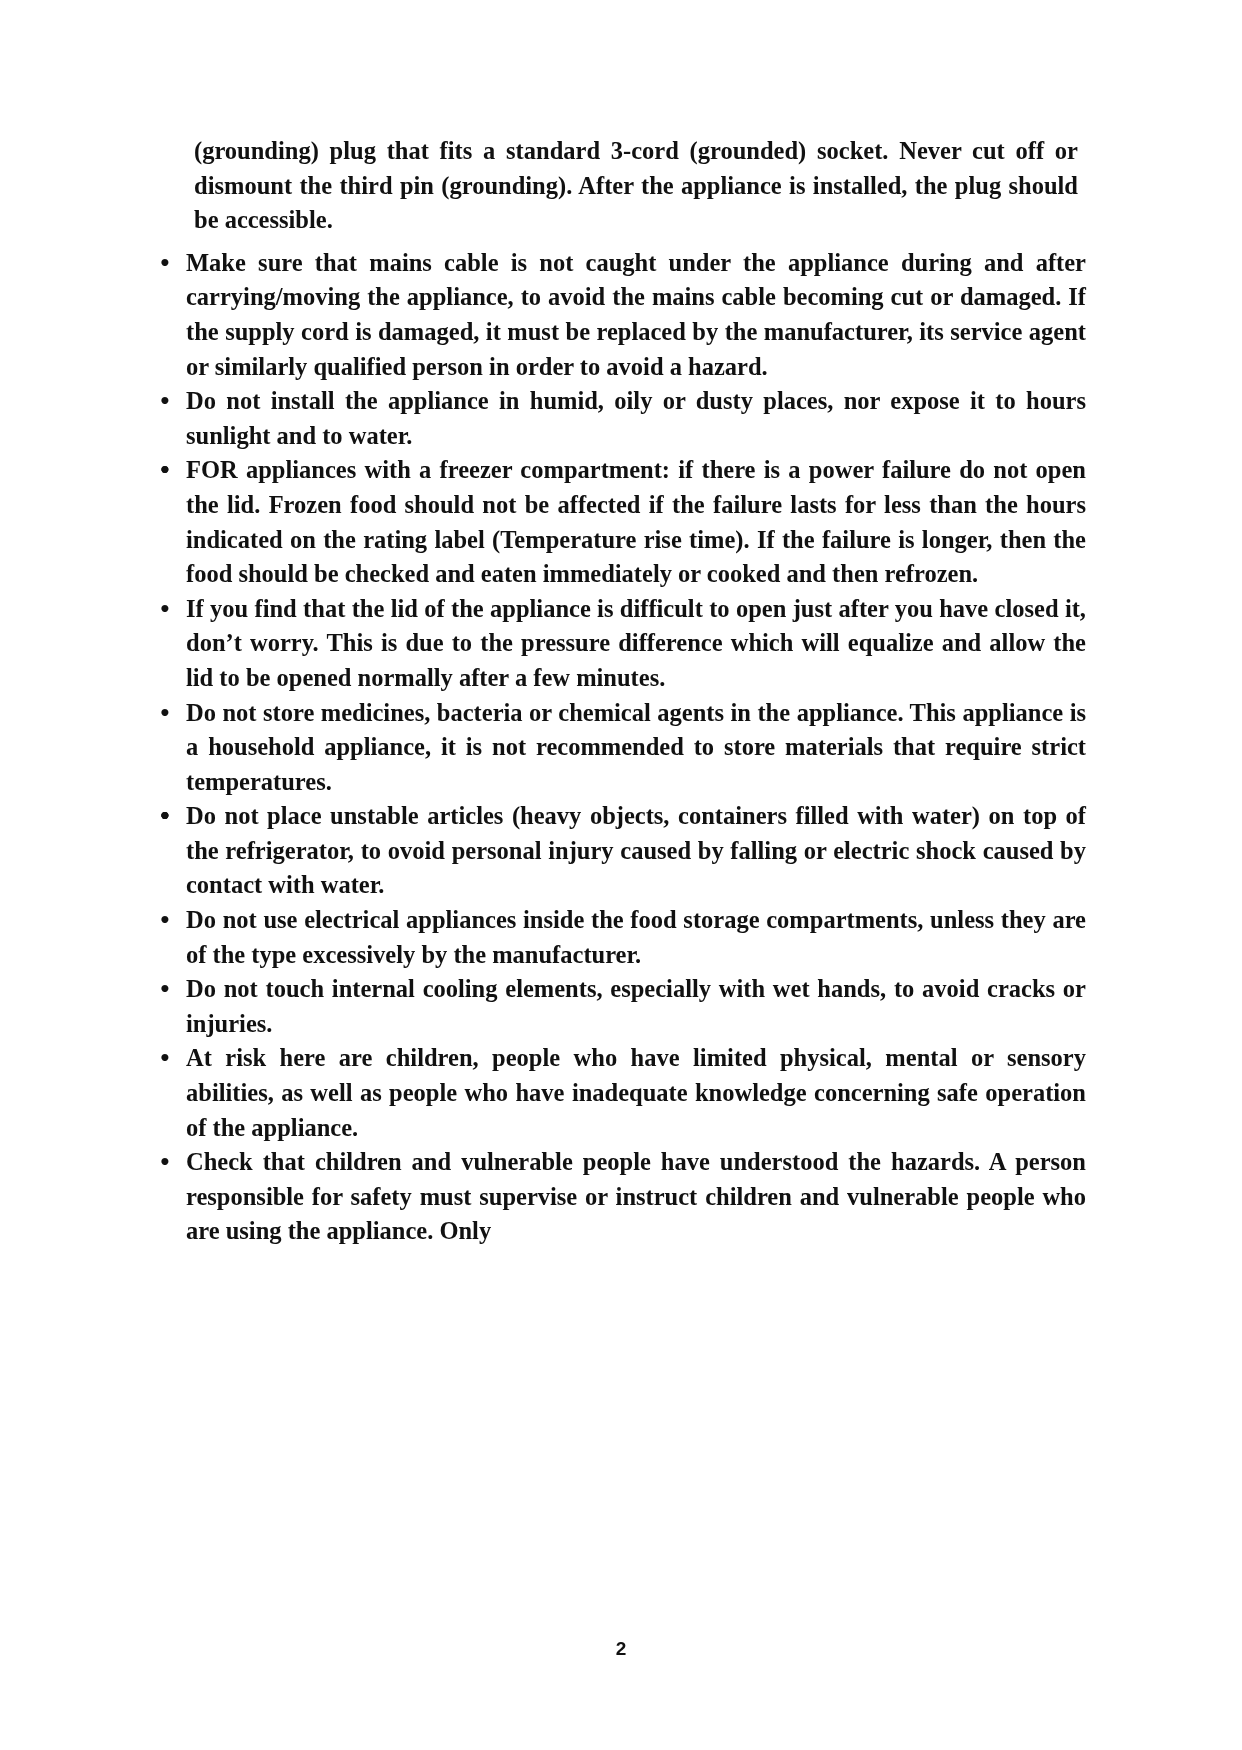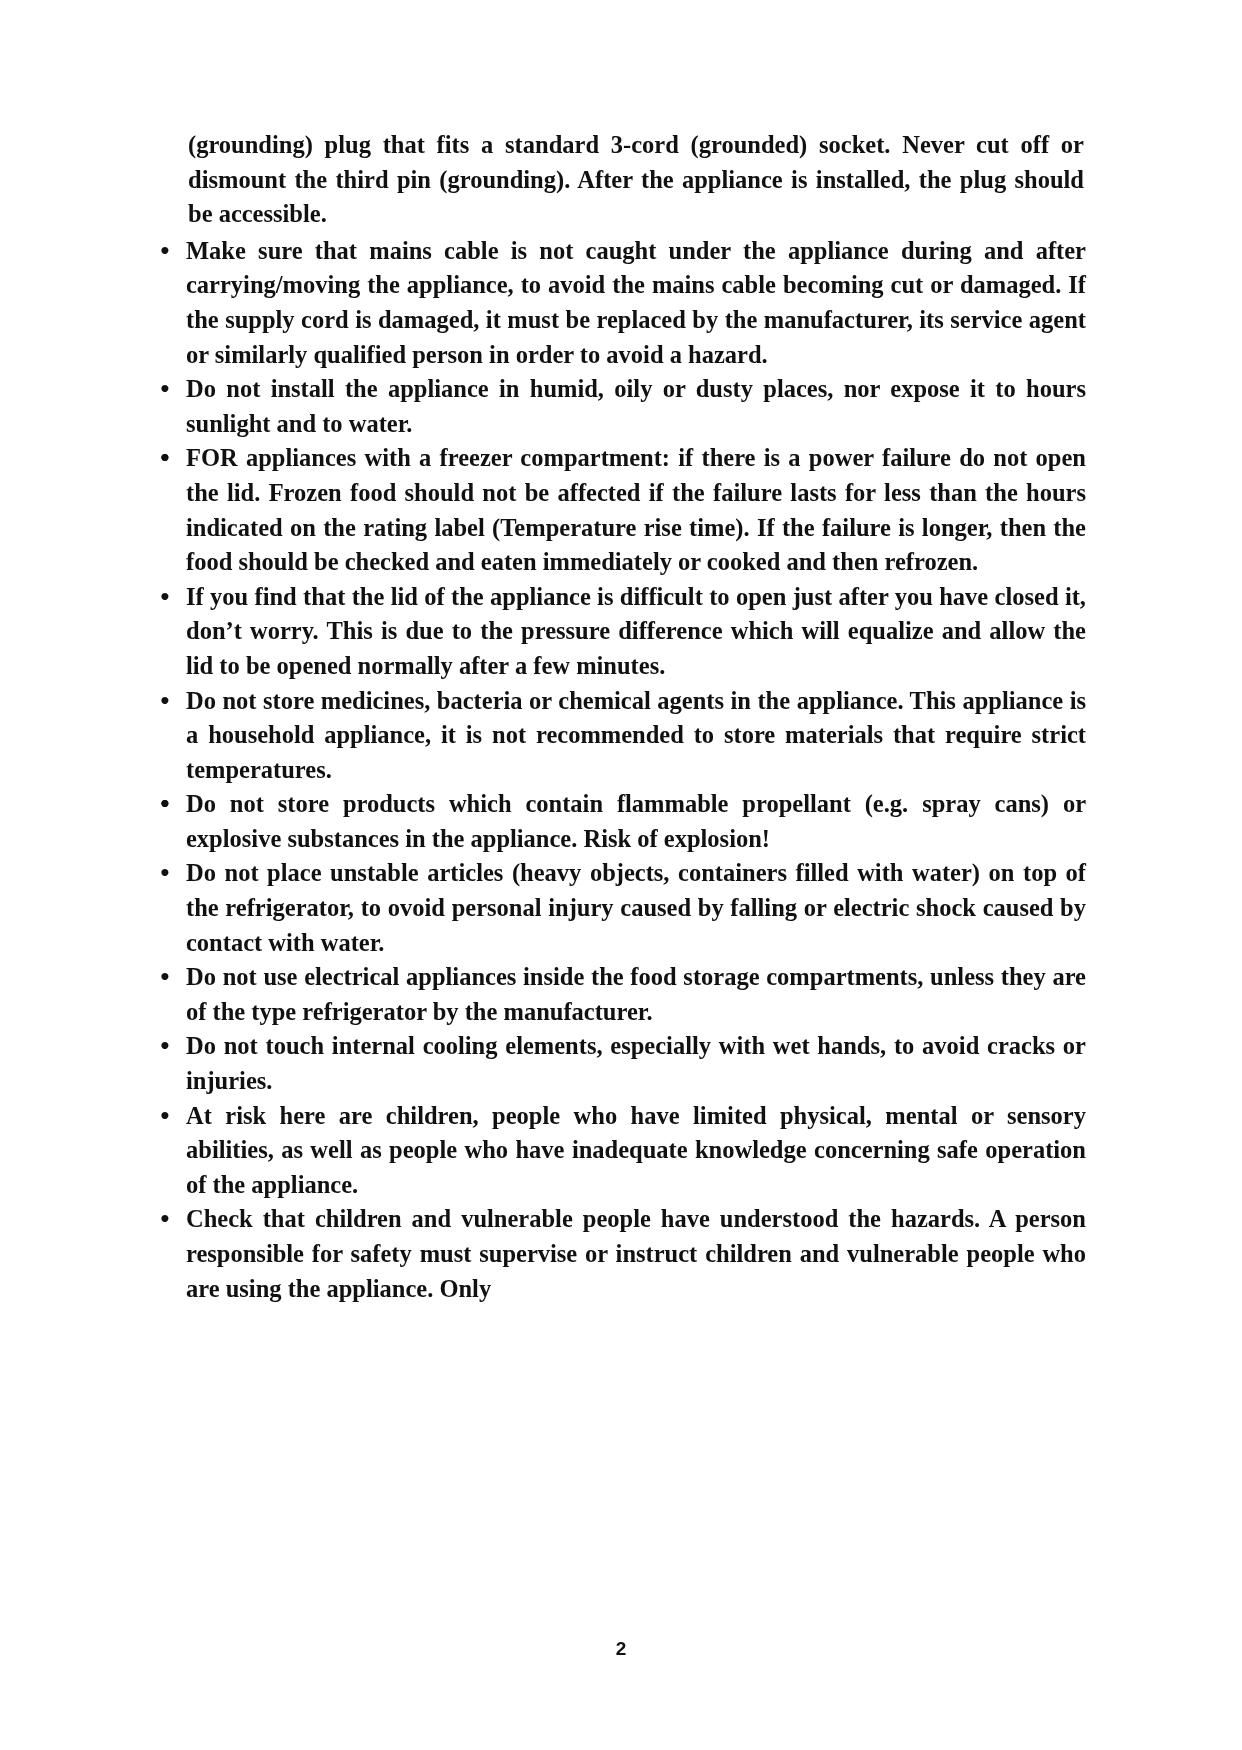--- a/index.html
+++ b/index.html
@@ -9,21 +9,21 @@
       left: 186px;
       top: 126px;
       width: 900px;
       font-family: "Liberation Serif", "DejaVu Serif", serif;
       font-weight: bold;
       font-size: 24.5px;
       line-height: 34.6px;
       color: #111111;
       text-align: justify;
     }
-    .para { margin: 2px; }
+    .para { margin: 8px; }
     ul.bullets { list-style: none; margin: 0; padding: 0; }
     ul.bullets li { position: relative; margin: 0; padding: 0; }
     .bullet {
       position: absolute;
       left: -31px;
       top: 0;
       width: 20px;
       text-align: center;
       font-family: "DejaVu Sans", sans-serif;
       font-size: 20px;
@@ -46,22 +46,22 @@
 <div class="page">
   <p class="para">(grounding) plug that fits a standard 3-cord (grounded) socket. Never cut off or dismount the third pin (grounding). After the ap­pliance is installed, the plug should be accessible.</p>
   <ul class="bullets">
     <li><span class="bullet">•</span><span>Make sure that mains cable is not caught under the appliance during and after carrying/moving the appliance, to avoid the mains cable becoming cut or damaged. If the supply cord is damaged, it must be replaced by the manufacturer, its service agent or similarly qualified person in order to avoid a hazard.</span></li>
     <li><span class="bullet">•</span><span>Do not install the appliance in humid, oily or dusty places, nor expose it to hours sunlight and to water.</span></li>
     <li><span class="bullet">•</span></li>
     <li><span class="bullet">•</span><span>FOR appliances with a freezer compartment: if there is a power failure do not open the lid. Frozen food should not be affected if the failure lasts for less than the hours indicated on the rating label (Temperature rise time). If the failure is longer, then the food should be checked and eaten immediately or cooked and then refrozen.</span></li>
     <li><span class="bullet">•</span><span>If you find that the lid of the appliance is difficult to open just after you have closed it, don’t worry. This is due to the pressure difference which will equalize and allow the lid to be opened normally after a few minutes.</span></li>
     <li><span class="bullet">•</span><span>Do not store medicines, bacteria or chemical agents in the appliance. This appliance is a household appliance, it is not recommended to store materials that require strict temperatures.</span></li>
     <li><span class="bullet">•</span></li>
-    <li><span class="bullet">•</span><span>Do not store products which contain flammable propellant (e.g. spray cans) or explosive substances in the appliance. Risk of explosion!</span></li>
+    <li><span class="bullet">•</span></li>
     <li><span class="bullet">•</span><span>Do not place unstable articles (heavy objects, containers filled with water) on top of the refrigerator, to ovoid personal injury caused by falling or electric shock caused by contact with water.</span></li>
-    <li><span class="bullet">•</span><span>Do not use electrical appliances inside the food storage compartments, unless they are of the type refrigerator by the manufacturer.</span></li>
+    <li><span class="bullet">•</span><span>Do not use electrical appliances inside the food storage compartments, unless they are of the type excessively by the manufacturer.</span></li>
     <li><span class="bullet">•</span><span>Do not touch internal cooling elements, especially with wet hands, to avoid cracks or injuries.</span></li>
     <li><span class="bullet">•</span><span>At risk here are children, people who have limited physical, mental or sensory abilities, as well as people who have inadequate knowledge concerning safe operation of the appliance.</span></li>
     <li><span class="bullet">•</span><span>Check that children and vulnerable people have understood the hazards. A person responsible for safety must supervise or instruct children and vulnerable people who are using the appliance. Only</span></li>
   </ul>
 </div>
 
 <div class="page-number">2</div>
 
 </body></html>

